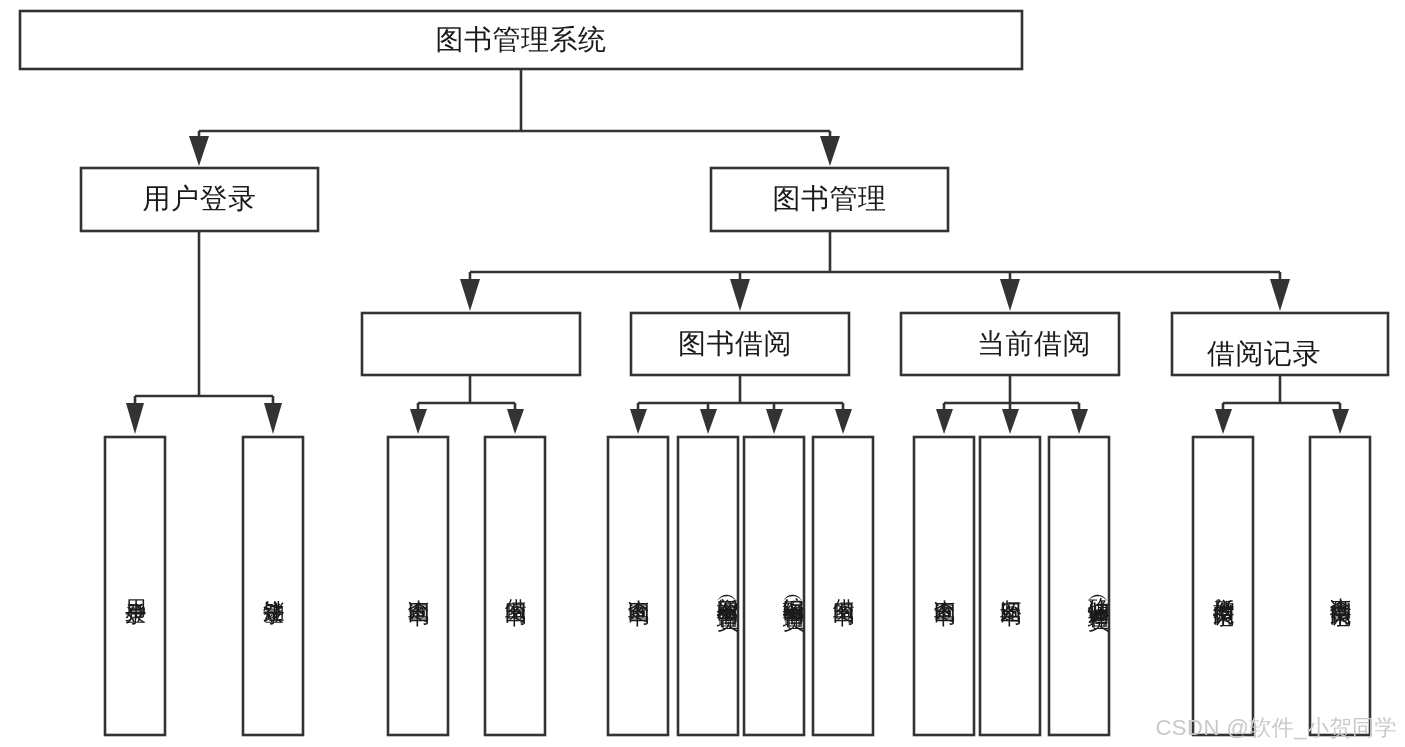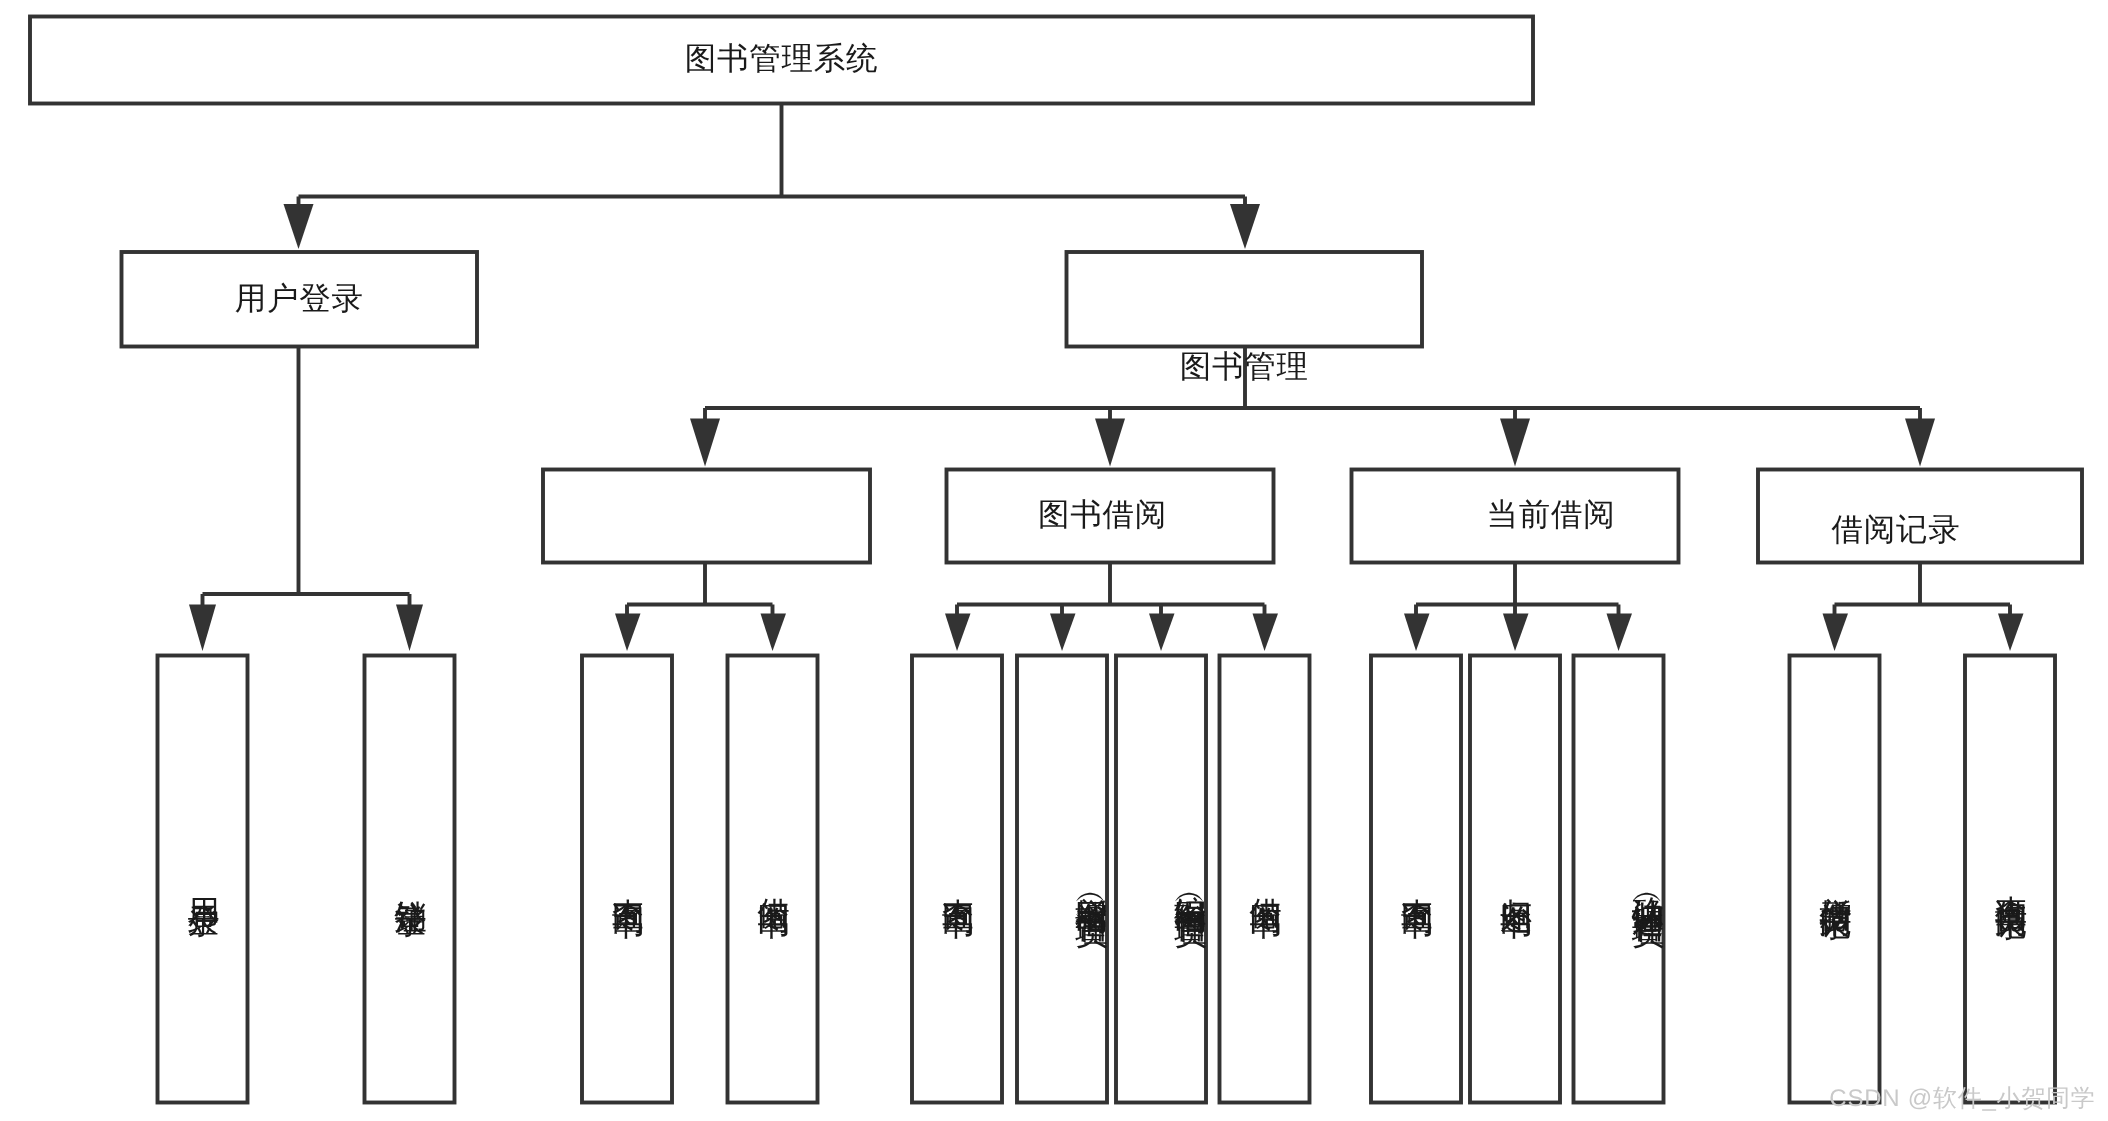--- a/index.html
+++ b/index.html
@@ -42,37 +42,37 @@
     position: absolute;
     display: flex;
     align-items: center;
     justify-content: center;
     color: #1a1a1a;
     font-family: "Liberation Sans", "DejaVu Sans", sans-serif;
     pointer-events: none;
     box-sizing: border-box;
   }
   .node-label.horizontal {
-    font-size: 21px;
+    font-size: 28px;
     letter-spacing: 0.5px;
     line-height: 1.1;
   }
   .node-label.vertical {
     writing-mode: vertical-rl;
     text-orientation: upright;
     font-size: 21.5px;
     letter-spacing: 2px;
     line-height: 1.05;
     white-space: nowrap;
   }
   .watermark {
     position: absolute;
     right: 8px;
     bottom: 4px;
-    font-size: 16px;
+    font-size: 22px;
     color: #c9c9c9;
     font-family: "Liberation Sans", "DejaVu Sans", sans-serif;
     letter-spacing: 0.5px;
     white-space: nowrap;
   }
 </style>
 </head>
 <body>
 
 <div id="canvas">
@@ -180,21 +180,21 @@
     <rect class="node-box" x="980" y="437" width="60" height="298"></rect>
     <rect class="node-box" x="1049" y="437" width="60" height="298"></rect>
 
     <rect class="node-box" x="1193" y="437" width="60" height="298"></rect>
     <rect class="node-box" x="1310" y="437" width="60" height="298"></rect>
   </svg>
 
   <div class="node-label horizontal" style="left:20px; top:11px; width:1002px; height:58px;">图书管理系统</div>
 
   <div class="node-label horizontal" style="left:81px; top:168px; width:237px; height:63px;">用户登录</div>
-  <div class="node-label horizontal" style="left:711px; top:168px; width:237px; height:63px;margin-top:45px;">图书管理</div>
+  <div class="node-label horizontal" style="left:711px; top:168px; width:237px; height:63px;">图书管理</div>
 
   <div class="node-label horizontal" style="left:631px; top:313px; width:208px; height:62px;">图书借阅</div>
   <div class="node-label horizontal" style="left:901px; top:313px; width:218px; height:62px;padding-left:48px;">当前借阅</div>
   <div class="node-label horizontal" style="left:1172px; top:323px; width:184px; height:62px;">借阅记录</div>
 
   <div class="node-label vertical" style="left:105px; top:437px; width:60px; height:298px;">用户登录</div>
   <div class="node-label vertical" style="left:243px; top:437px; width:60px; height:298px;">注销登录</div>
 
   <div class="node-label vertical" style="left:388px; top:437px; width:60px; height:298px;">查询图书</div>
   <div class="node-label vertical" style="left:485px; top:437px; width:60px; height:298px;">借阅图书</div>

